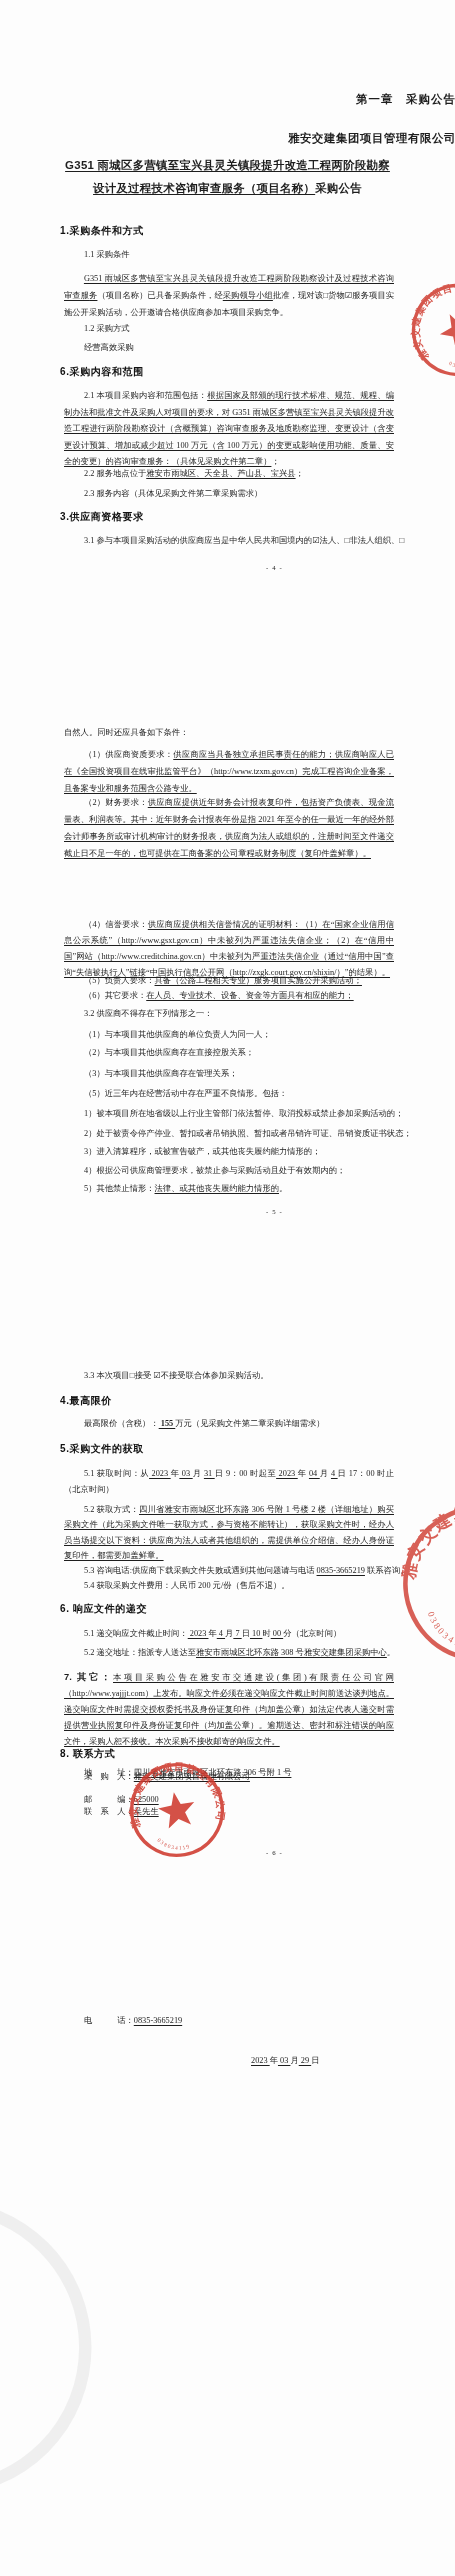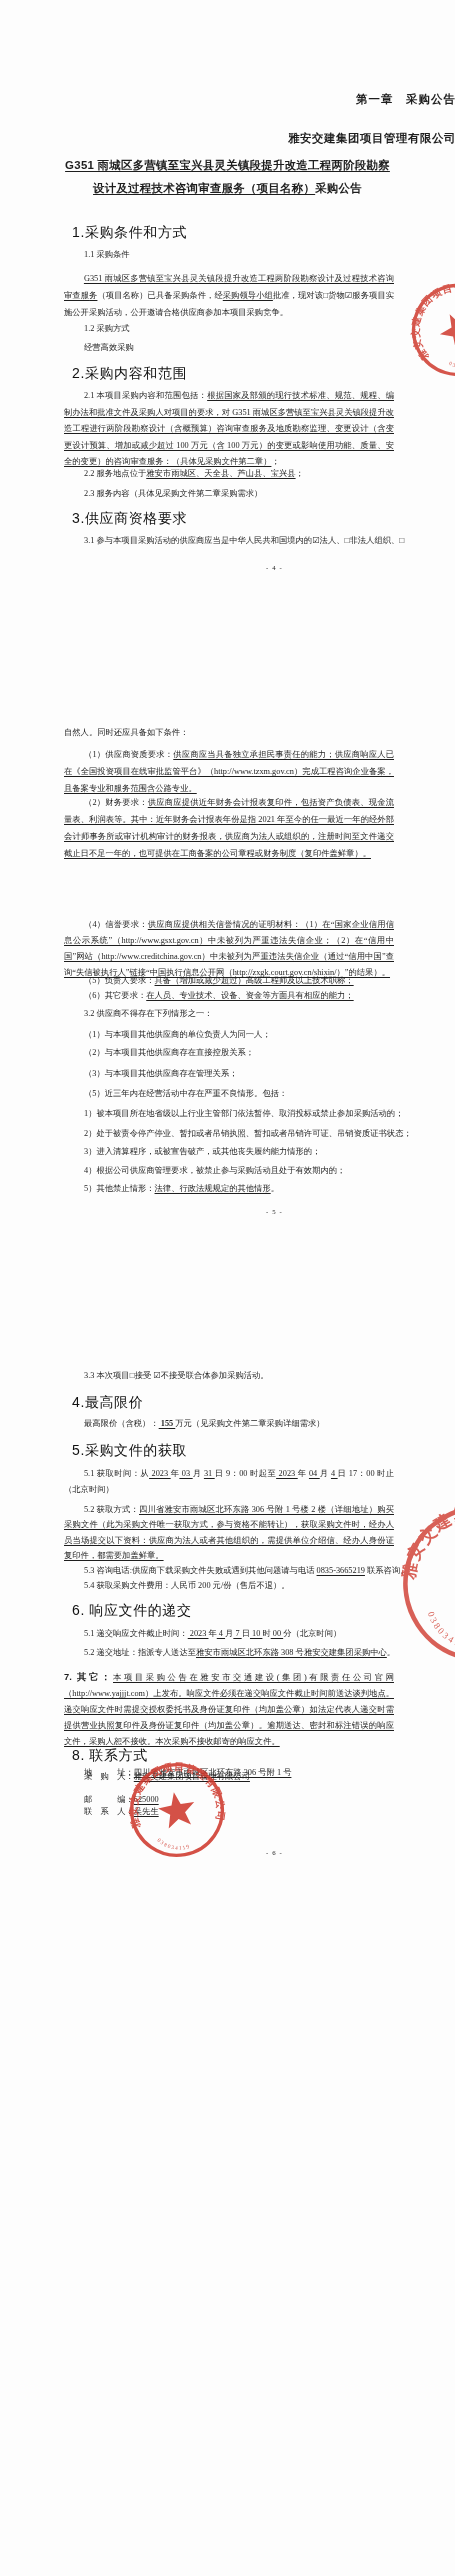--- a/index.html
+++ b/index.html
@@ -7,22 +7,22 @@
           font-family:"Liberation Serif","DejaVu Serif",serif;color:#1e1e1e;}
   .page{position:absolute;left:0;width:456px;height:644px;}
   #pg1{top:0;} #pg2{top:644px;} #pg3{top:1288px;} #pg4{top:1932px;}
 
   .c{position:absolute;left:0;width:100%;text-align:right;}
   .t-chapter{font-family:"Liberation Sans","DejaVu Sans",sans-serif;font-weight:700;font-size:11.4px;letter-spacing:1.1px;}
   .t-agency{font-family:"Liberation Sans","DejaVu Sans",sans-serif;font-weight:700;font-size:11.4px;letter-spacing:0.6px;}
   .t-title{position:absolute;left:61px;width:333px;text-align:center;
            font-family:"Liberation Sans","DejaVu Sans",sans-serif;font-weight:700;
            font-size:11.4px;line-height:23px;letter-spacing:0.3px;}
-  .h{position:absolute;left:72px;font-family:"Liberation Sans","DejaVu Sans",sans-serif;
-     font-weight:400;font-size:14px;color:#111;letter-spacing:0.6px;white-space:nowrap;}
+  .h{position:absolute;left:60px;font-family:"Liberation Sans","DejaVu Sans",sans-serif;
+     font-weight:700;font-size:10px;color:#111;letter-spacing:0.6px;white-space:nowrap;}
   .p{position:absolute;left:64px;width:330px;text-align:justify;line-height:17px;
      font-size:8.3px;text-indent:2.4em;}
   .noind{text-indent:0;}
   .ln{position:absolute;left:84px;font-size:8.3px;white-space:nowrap;line-height:11.4px;}
   .u{text-decoration:underline;text-underline-offset:2.3px;text-decoration-thickness:0.6px;}
   .b{font-weight:700;}
   .hh{font-family:"Liberation Sans","DejaVu Sans",sans-serif;font-weight:700;font-size:9.4px;}
   .pagenum{position:absolute;font-size:6.8px;letter-spacing:1.1px;white-space:nowrap;}
   .seal{position:absolute;pointer-events:none;}
 </style>
@@ -35,21 +35,21 @@
     <div class="c t-chapter" style="top:92px;">第一章　采购公告</div>
     <div class="c t-agency" style="top:131px;">雅安交建集团项目管理有限公司</div>
     <div class="t-title" style="top:154px;"><span class="u">G351 雨城区多营镇至宝兴县灵关镇段提升改造工程两阶段勘察设计及过程技术咨询审查服务（项目名称）</span><span>采购公告</span></div>
 
     <div class="h" style="top:224px;">1.采购条件和方式</div>
     <div class="ln" style="top:249px;">1.1  采购条件</div>
     <div class="p" style="top:270px;"><span class="u">G351 雨城区多营镇至宝兴县灵关镇段提升改造工程两阶段勘察设计及过程技术咨询审查服</span><span class="u">务</span><span>（项目名称）已具备采购条件，经</span><span class="u">采购领导小组</span><span>批准，现对该□货物☑服务项目实施公开采购活动，公开邀请合格供应商参加本项目采购竞争。</span></div>
     <div class="ln" style="top:323px;">1.2 采购方式</div>
     <div class="ln" style="top:342px;">经营高效采购</div>
 
-    <div class="h" style="top:365px;">2.采购内容和范围</div>
+    <div class="h" style="top:365px;">6.采购内容和范围</div>
     <div class="p" style="top:388px;line-height:16.5px;"><span>2.1 本项目采购内容和范围包括：</span><span class="u">根据国家及部颁的现行技术标准、规范、规程、编制办法和批准文件及采购人对项目的要求，对 G351 雨城区多营镇至宝兴县灵关镇段提升改造工程进行两阶段勘察设计（含概预算）咨询审查服务及地质勘察监理、变更设计（含变更设计预算、增加或减少超过 100 万元（含 100 万元）的变更或影响使用功能、质量、安全的变更）的咨询审查服务：（具体见采购文件第二章）</span><span>；</span></div>
     <div class="ln" style="top:468px;"><span>2.2 服务地点位于</span><span class="u">雅安市雨城区、天全县、芦山县、宝兴县</span><span>；</span></div>
     <div class="ln" style="top:488px;">2.3 服务内容（具体见采购文件第二章采购需求）</div>
 
     <div class="h" style="top:510px;">3.供应商资格要求</div>
     <div class="ln" style="top:535px;">3.1 参与本项目采购活动的供应商应当是中华人民共和国境内的☑法人、□非法人组织、□</div>
     <div class="pagenum" style="top:564px;left:266px;">- 4 -</div>
 
     <svg class="seal" style="left:408px;top:280px;" width="100" height="100" viewBox="0 0 180 180">
       <g opacity="0.85" transform="rotate(-28 90 90)">
@@ -61,33 +61,33 @@
         <text fill="#cf3a2e" font-size="9.5" letter-spacing="2.5"><textPath href="#n1" startOffset="8">038034119</textPath></text>
       </g>
     </svg>
   </section>
 
   <section class="page" id="pg2">
     <div class="ln" style="top:83px;left:64px;">自然人。同时还应具备如下条件：</div>
     <div class="p" style="top:102px;"><span>（1）供应商资质要求：</span><span class="u">供应商应当具备独立承担民事责任的能力；供应商响应人已在《全国投资项目在线审批监管平台》（http://www.tzxm.gov.cn）完成工程咨询企业备案，且备案专业和服务范围含公路专业。</span></div>
     <div class="p" style="top:150px;"><span>（2）财务要求：</span><span class="u">供应商应提供近年财务会计报表复印件，包括资产负债表、现金流量表、利润表等。其中：近年财务会计报表年份是指 2021 年至今的任一最近一年的经外部会计师事务所或审计机构审计的财务报表，供应商为法人或组织的，注册时间至文件递交截止日不足一年的，也可提供在工商备案的公司章程或财务制度（复印件盖鲜章）。</span></div>
     <div class="p" style="top:273px;line-height:16px;"><span>（4）信誉要求：</span><span class="u">供应商应提供相关信誉情况的证明材料：（1）在“国家企业信用信息公示系统”（http://www.gsxt.gov.cn）中未被列为严重违法失信企业；（2）在“信用中国”网站（http://www.creditchina.gov.cn）中未被列为严重违法失信企业（通过“信用中国”查询“失信被执行人”链接“中国执行信息公开网（http://zxgk.court.gov.cn/shixin/）”的结果）。</span></div>
-    <div class="ln" style="top:331px;"><span>（5）负责人要求：</span><span class="u">具备（增加或减少超过）高级工程师及以上技术职称；</span></div>
+    <div class="ln" style="top:331px;"><span>（5）负责人要求：</span><span class="u">具备（公路工程相关专业）服务项目实施公开采购活动；</span></div>
     <div class="ln" style="top:346px;"><span>（6）其它要求：</span><span class="u">在人员、专业技术、设备、资金等方面具有相应的能力；</span></div>
 
     <div class="ln" style="top:364px;">3.2 供应商不得存在下列情形之一：</div>
     <div class="ln" style="top:385px;">（1）与本项目其他供应商的单位负责人为同一人；</div>
     <div class="ln" style="top:403px;">（2）与本项目其他供应商存在直接控股关系；</div>
     <div class="ln" style="top:424px;">（3）与本项目其他供应商存在管理关系；</div>
     <div class="ln" style="top:444px;">（5）近三年内在经营活动中存在严重不良情形。包括：</div>
     <div class="ln" style="top:464px;">1）被本项目所在地省级以上行业主管部门依法暂停、取消投标或禁止参加采购活动的；</div>
     <div class="ln" style="top:484px;">2）处于被责令停产停业、暂扣或者吊销执照、暂扣或者吊销许可证、吊销资质证书状态；</div>
     <div class="ln" style="top:502px;">3）进入清算程序，或被宣告破产，或其他丧失履约能力情形的；</div>
     <div class="ln" style="top:521px;">4）根据公司供应商管理要求，被禁止参与采购活动且处于有效期内的；</div>
-    <div class="ln" style="top:539px;"><span>5）其他禁止情形：</span><span class="u">法律、行政法规规定的其他情形</span><span>。</span></div>
+    <div class="ln" style="top:539px;"><span>5）其他禁止情形：</span><span class="u">法律、或其他丧失履约能力情形的</span><span>。</span></div>
 
     <div class="pagenum" style="top:564px;left:266px;">- 5 -</div>
   </section>
 
   <section class="page" id="pg3">
     <div class="ln" style="top:82px;">3.3  本次项目□接受  ☑不接受联合体参加采购活动。</div>
 
     <div class="h" style="top:106px;">4.最高限价</div>
     <div class="ln" style="top:130px;"><span>最高限价（含税）：</span><span class="u b"> 155 </span><span>万元（见采购文件第二章采购详细需求）</span></div>
 
@@ -126,15 +126,23 @@
         <circle cx="90" cy="90" r="80" fill="none" stroke="#cf3a2e" stroke-width="6"></circle>
         <path id="a3" d="M 23,114 A 71,71 0 1 1 157,114" fill="none"></path>
         <text fill="#cf3a2e" font-size="17.5" font-weight="700" letter-spacing="2"><textPath href="#a3" startOffset="6">雅安交建集团项目管理有限公司</textPath></text>
         <polygon fill="#cf3a2e" points="90,58 98.2,80.7 122.3,81.5 103.3,96.3 110,119.5 90,106 70,119.5 76.7,96.3 57.7,81.5 81.8,80.7"></polygon>
         <path id="n3" d="M 42,130 A 53,53 0 0 0 138,130" fill="none"></path>
         <text fill="#cf3a2e" font-size="9.5" letter-spacing="2.5"><textPath href="#n3" startOffset="8">038034119</textPath></text>
       </g>
     </svg>
   </section>
 
+  <section class="page" id="pg4">
+    <div class="ln" style="top:83px;"><span>电　　　话：</span><span class="u">0835-3665219</span></div>
+    <div class="ln" style="top:123px;left:251px;"><span class="u">  2023  </span><span> 年</span><span class="u">  03  </span><span> 月</span><span class="u">  29  </span><span> 日</span></div>
+
+    <svg class="seal" style="left:-216px;top:256px;" width="319" height="319" viewBox="0 0 180 180">
+      <circle cx="90" cy="90" r="80" fill="none" stroke="#e4e4e4" stroke-width="7" opacity="0.55"></circle>
+    </svg>
+  </section>
 
 </div>
 
 
 </body></html>

